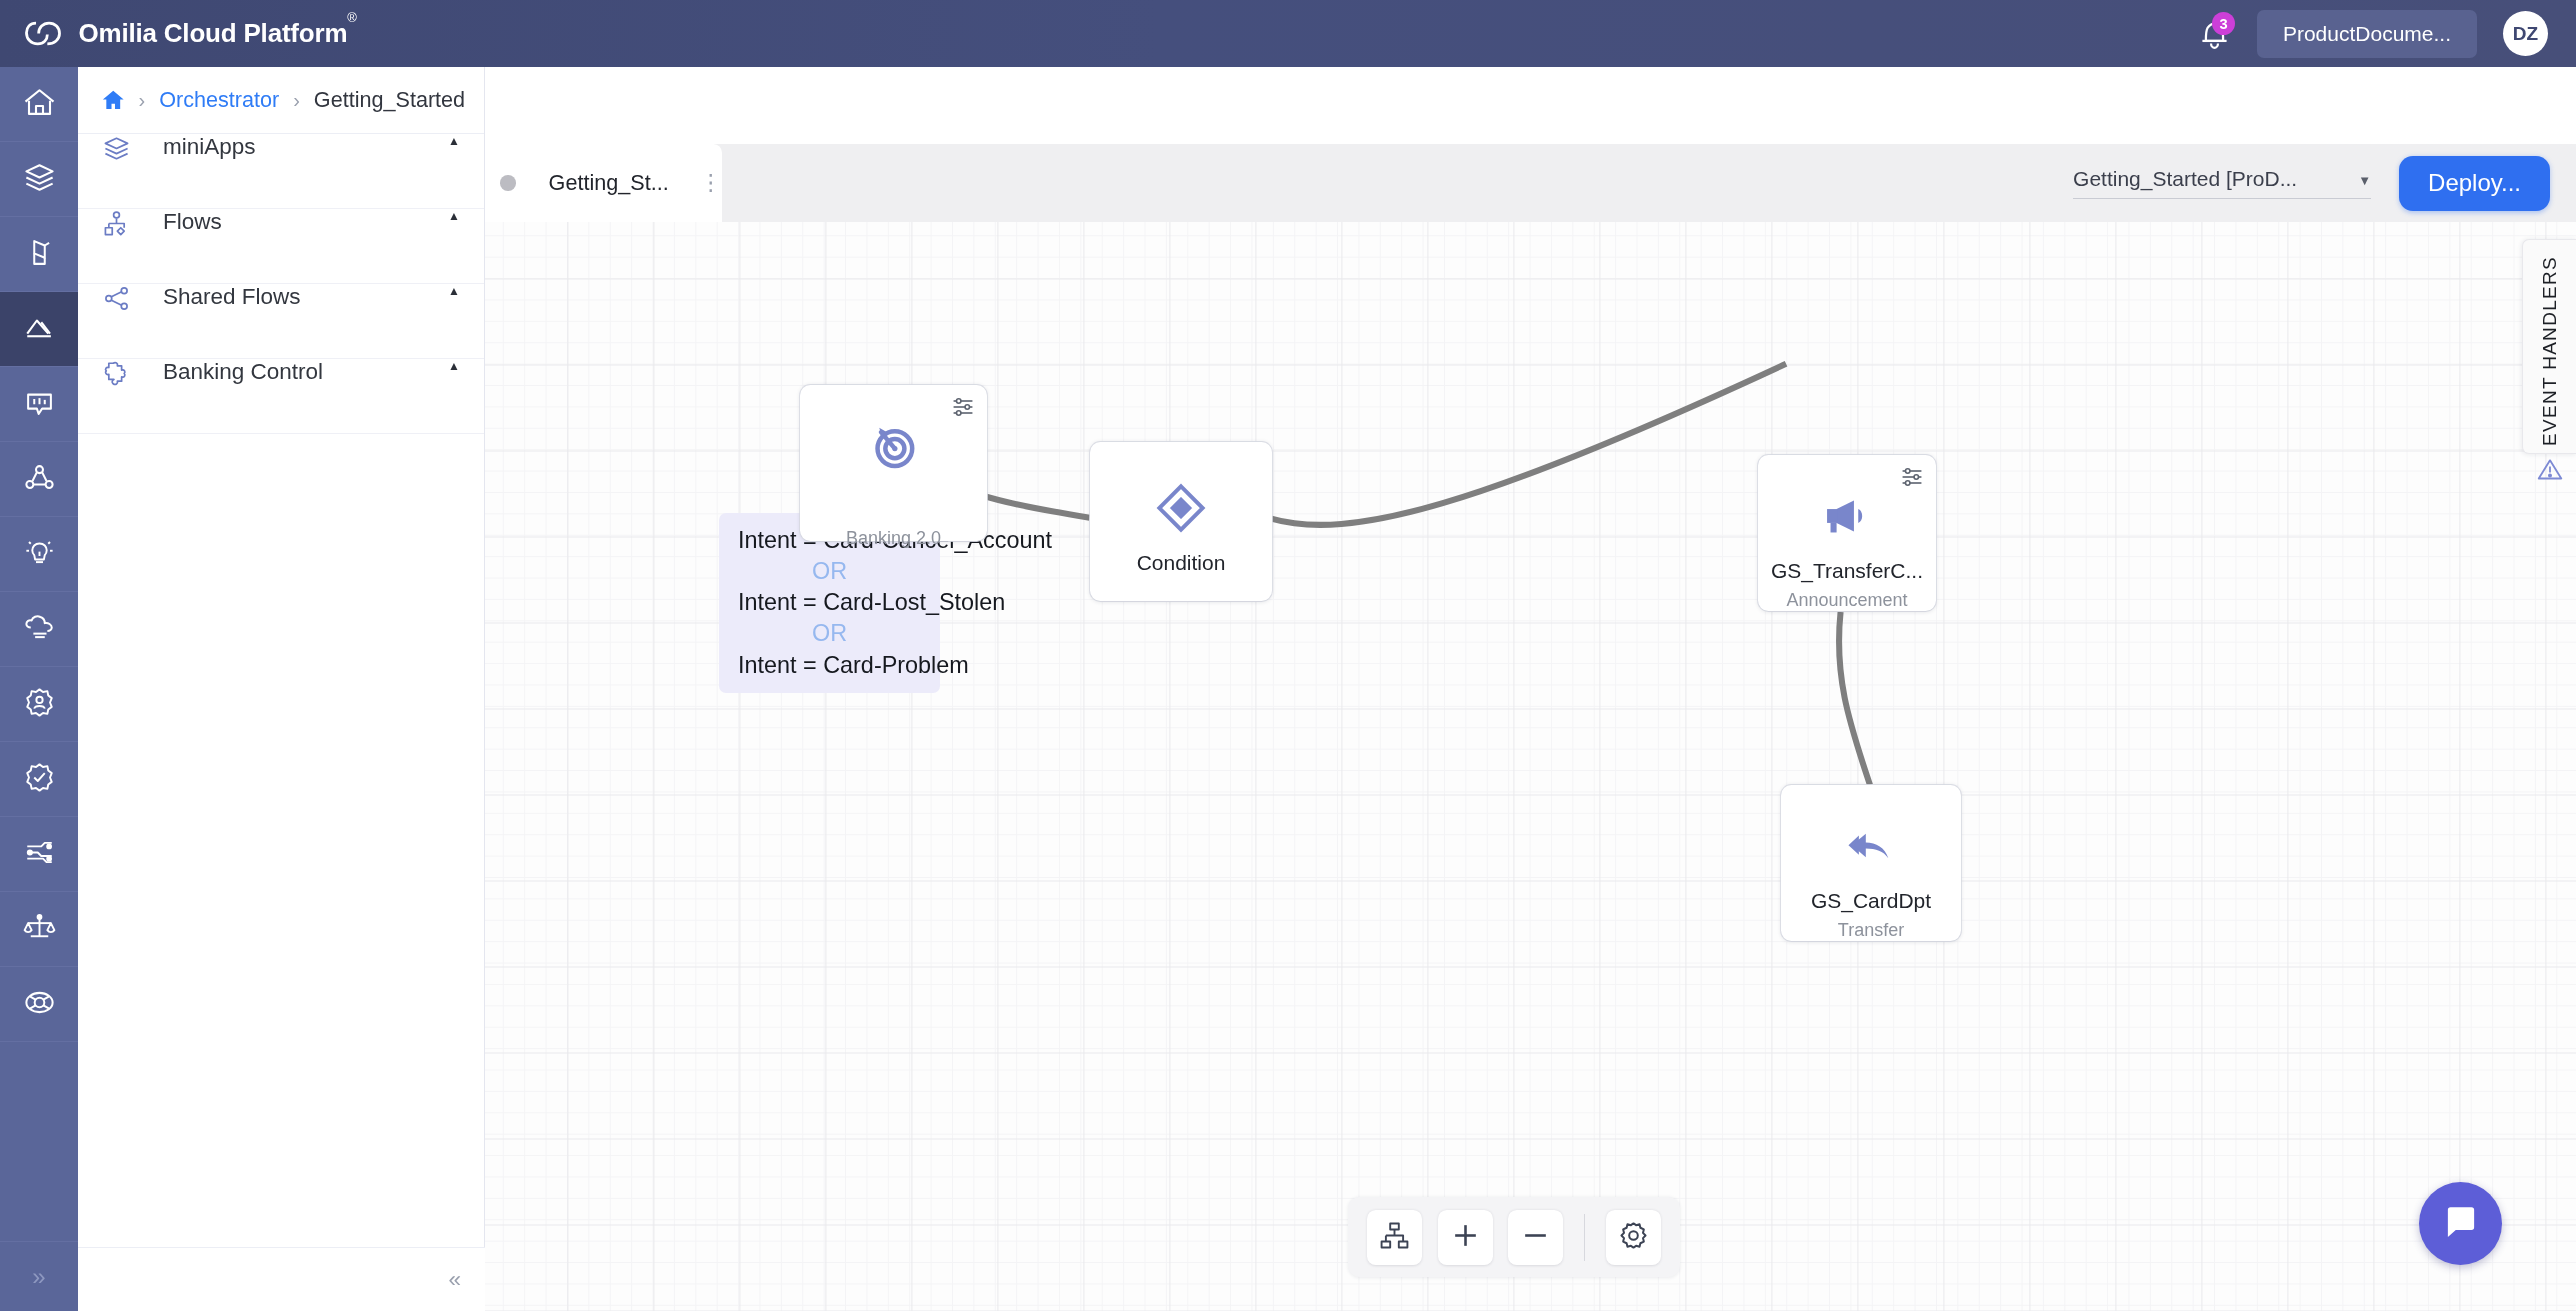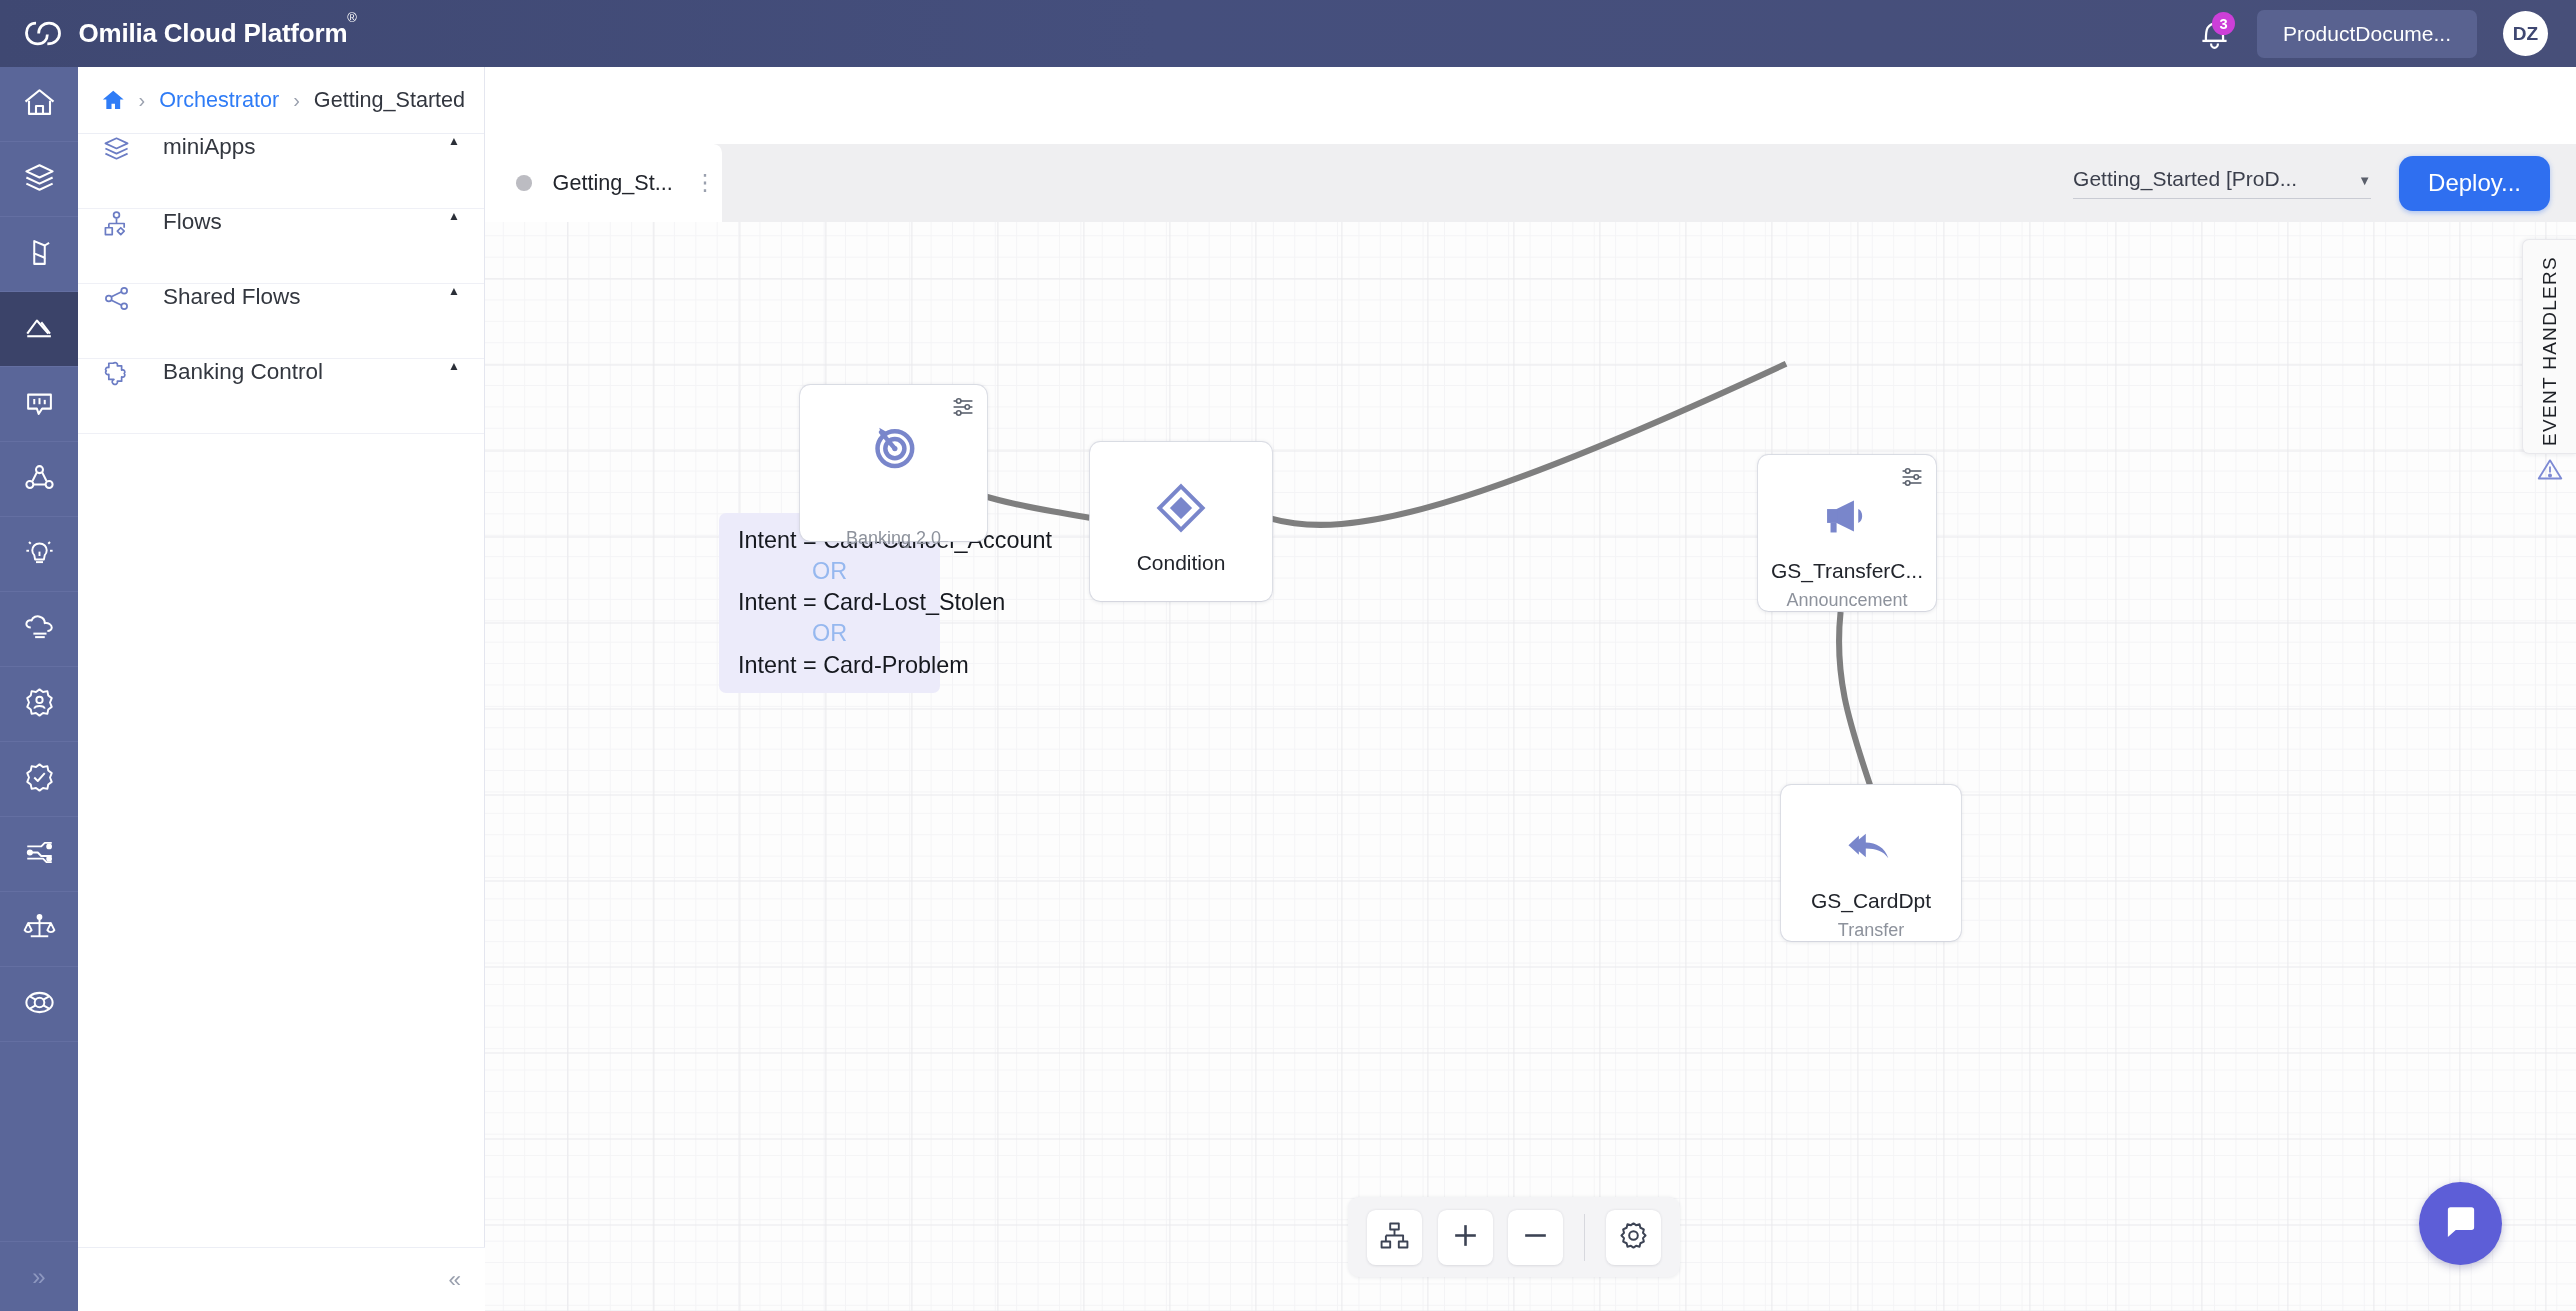--- a/index.html
+++ b/index.html
@@ -92,21 +92,21 @@
   }
 
   
   .tabstrip {
     position: absolute; left: 484px; top: 144px; width: 2092px; height: 78px;
     background: #efeff1; z-index: 30;
   }
   .tab {
     position: absolute; left: 0; top: 0; width: 238px; height: 78px;
     background: #fff; border-radius: 0 8.7px 0 0;
-    display: flex; align-items: center; gap: 21px; padding-left: 32px;
+    display: flex; align-items: center; gap: 33px; padding-left: 16px;
     cursor: pointer;
   }
   .tab-dot { width: 15.6px; height: 15.6px; border-radius: 50%; background: #bcbcc2; flex: none; }
   .tab-label {
     font-size: 21.6px; color: #22252c; white-space: nowrap; overflow: hidden;
     max-width: 130px;
   }
   .tab-menu { color: #9aa0ae; font-size: 22.5px; line-height: 0.6; letter-spacing: 0; }
   .deploy-area {
     position: absolute; right: 26px; top: 0; height: 78px;

